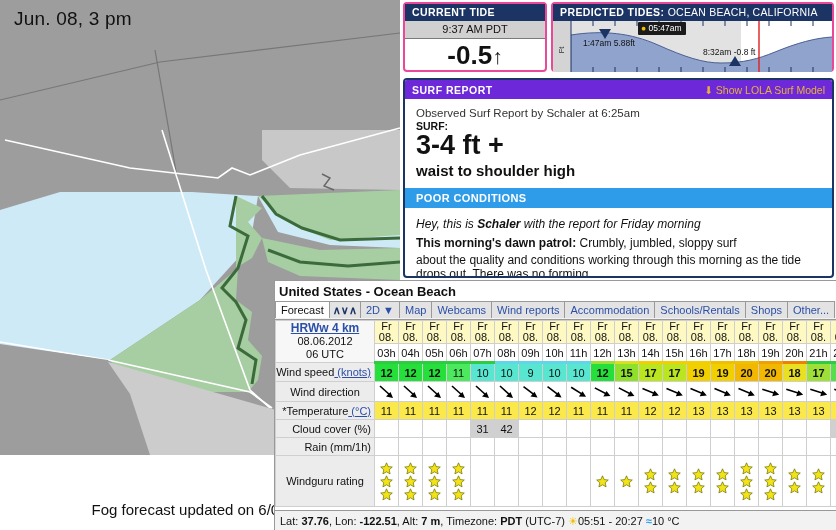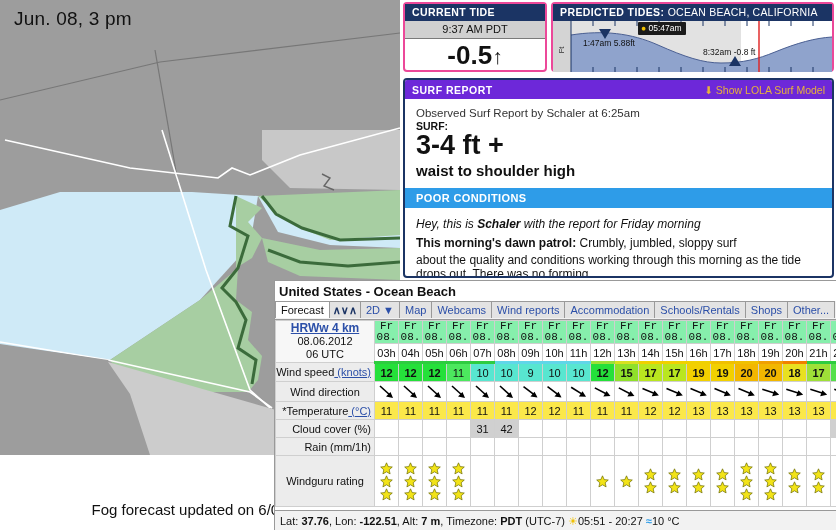--- a/index.html
+++ b/index.html
@@ -53,21 +53,21 @@
     box-sizing:border-box;vertical-align:top;}
   .wg-tab.active{background:#fff;color:#111;}
   .wg-tab.icon{color:#1b3464;font-weight:bold;padding:0 3px;}
   #wg-table{border-collapse:collapse;table-layout:fixed;width:562px;font-size:11px;}
   #wg-table td{border:1px solid #cfcfcf;padding:0;text-align:center;height:17px;
     font-size:11px;color:#111;overflow:hidden;white-space:nowrap;}
   #wg-table td.lbl{background:#ececec;text-align:right;padding-right:3px;width:98px;color:#111;}
   #wg-table td.lbl a{color:#2b4fa8;}
   #wg-table td.model{background:#f7f7f7;text-align:center;line-height:13px;font-size:11px;padding:1px 0;}
   #wg-table td.model a{color:#2b4fa8;font-weight:bold;font-size:12px;}
-  .dcell{background:#86efac;font-size:10.5px;line-height:11px;padding:1px 0;font-family:Liberation Mono, monospace;}
+  .dcell{background:#fef9c3;font-size:10.5px;line-height:11px;padding:1px 0;}
   .hcell{font-size:10.5px;}
   #wg-foot{position:absolute;left:0;bottom:0;width:562px;height:20px;background:#f2f2f2;
     border-top:1px solid #999;font-size:11px;color:#111;line-height:20px;padding-left:5px;box-sizing:border-box;}
   #wg-foot b{font-weight:bold;text-align:right;}
   .sun{color:#f0c000;}
   .wavesym{color:#2e9ce8;font-weight:bold;}
   .arrowcell svg{display:block;margin:0 auto;}
 </style>
 </head>
 <body>

